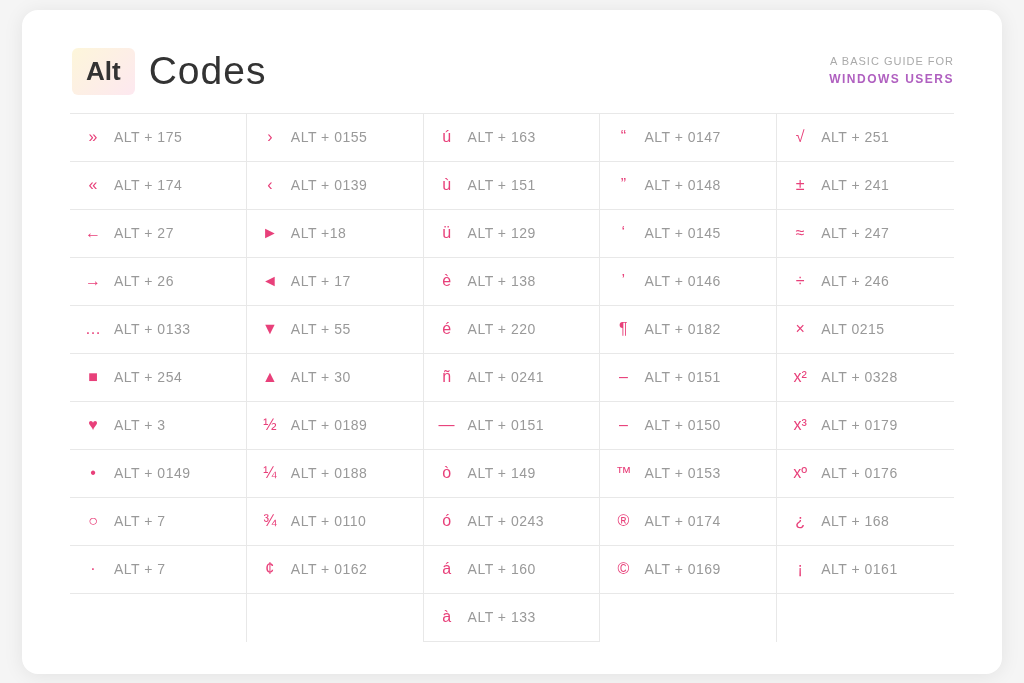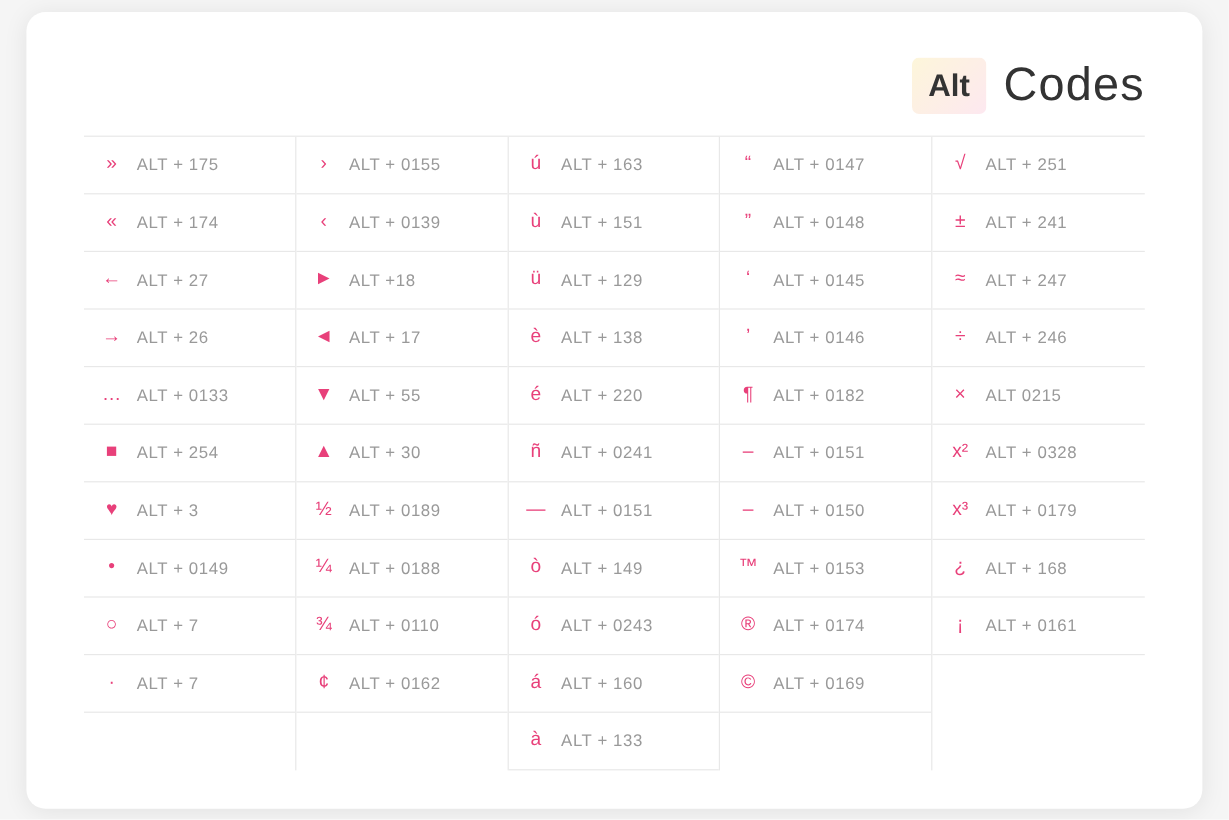--- a/index.html
+++ b/index.html
@@ -16,21 +16,21 @@
       border-radius: 16px;
       width: 980px;
       min-height: 650px;
       padding: 36px 48px 32px 48px;
       box-shadow: 0 2px 20px rgba(0,0,0,0.08);
       position: relative;
     }
     .header {
       display: flex;
       align-items: center;
-      justify-content: flex-end;
+      justify-content: space-between;
       margin-bottom: 16px;
     }
     .logo-area {
       display: flex;
       align-items: center;
       gap: 12px;
     }
     .logo-box {
       border: 2.5px solid;
       border-image: linear-gradient(135deg, #f5c842, #f56fa0) 1;
@@ -114,20 +114,24 @@
 <body>
 
 <div class="card">
   <div class="header">
     <div class="logo-area">
       <div class="logo-box">
         <span>Alt</span>
       </div>
       <span class="logo-title">Codes</span>
     </div>
+    <div class="guide-text">
+      <span>A BASIC GUIDE FOR</span>
+      <strong>WINDOWS USERS</strong>
+    </div>
   </div>
 
   <div class="table-area" id="table-area">
   <div class="col">
         <div class="row-item">
           <span class="sym">»</span>
           <span class="code">ALT + 175</span>
         </div>
         <div class="row-item">
           <span class="sym">«</span>
@@ -319,20 +323,24 @@
         </div>
         <div class="row-item">
           <span class="sym">x²</span>
           <span class="code">ALT + 0328</span>
         </div>
         <div class="row-item">
           <span class="sym">x³</span>
           <span class="code">ALT + 0179</span>
         </div>
         <div class="row-item">
+          <span class="sym">xº</span>
+          <span class="code">ALT + 0176</span>
+        </div>
+        <div class="row-item">
           <span class="sym">¿</span>
           <span class="code">ALT + 168</span>
         </div>
         <div class="row-item">
           <span class="sym">¡</span>
           <span class="code">ALT + 0161</span>
         </div>
       </div>
     </div>
 </div>

